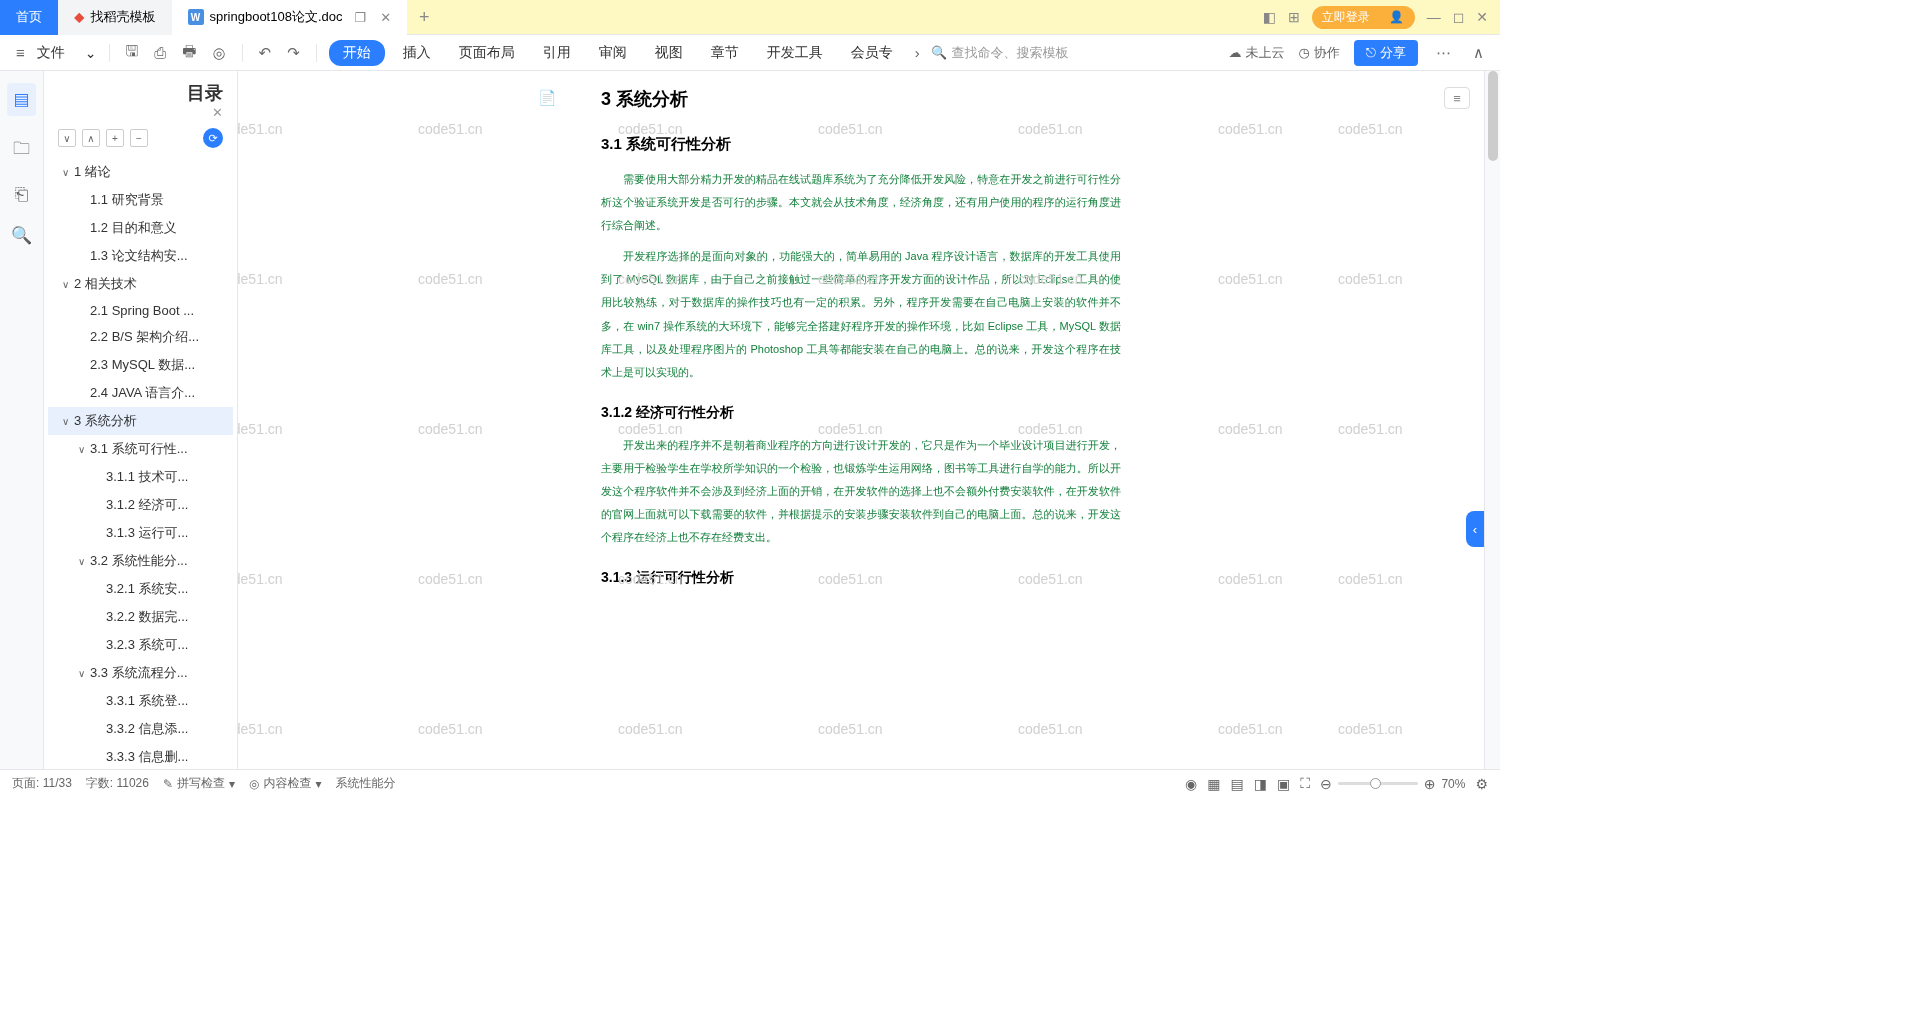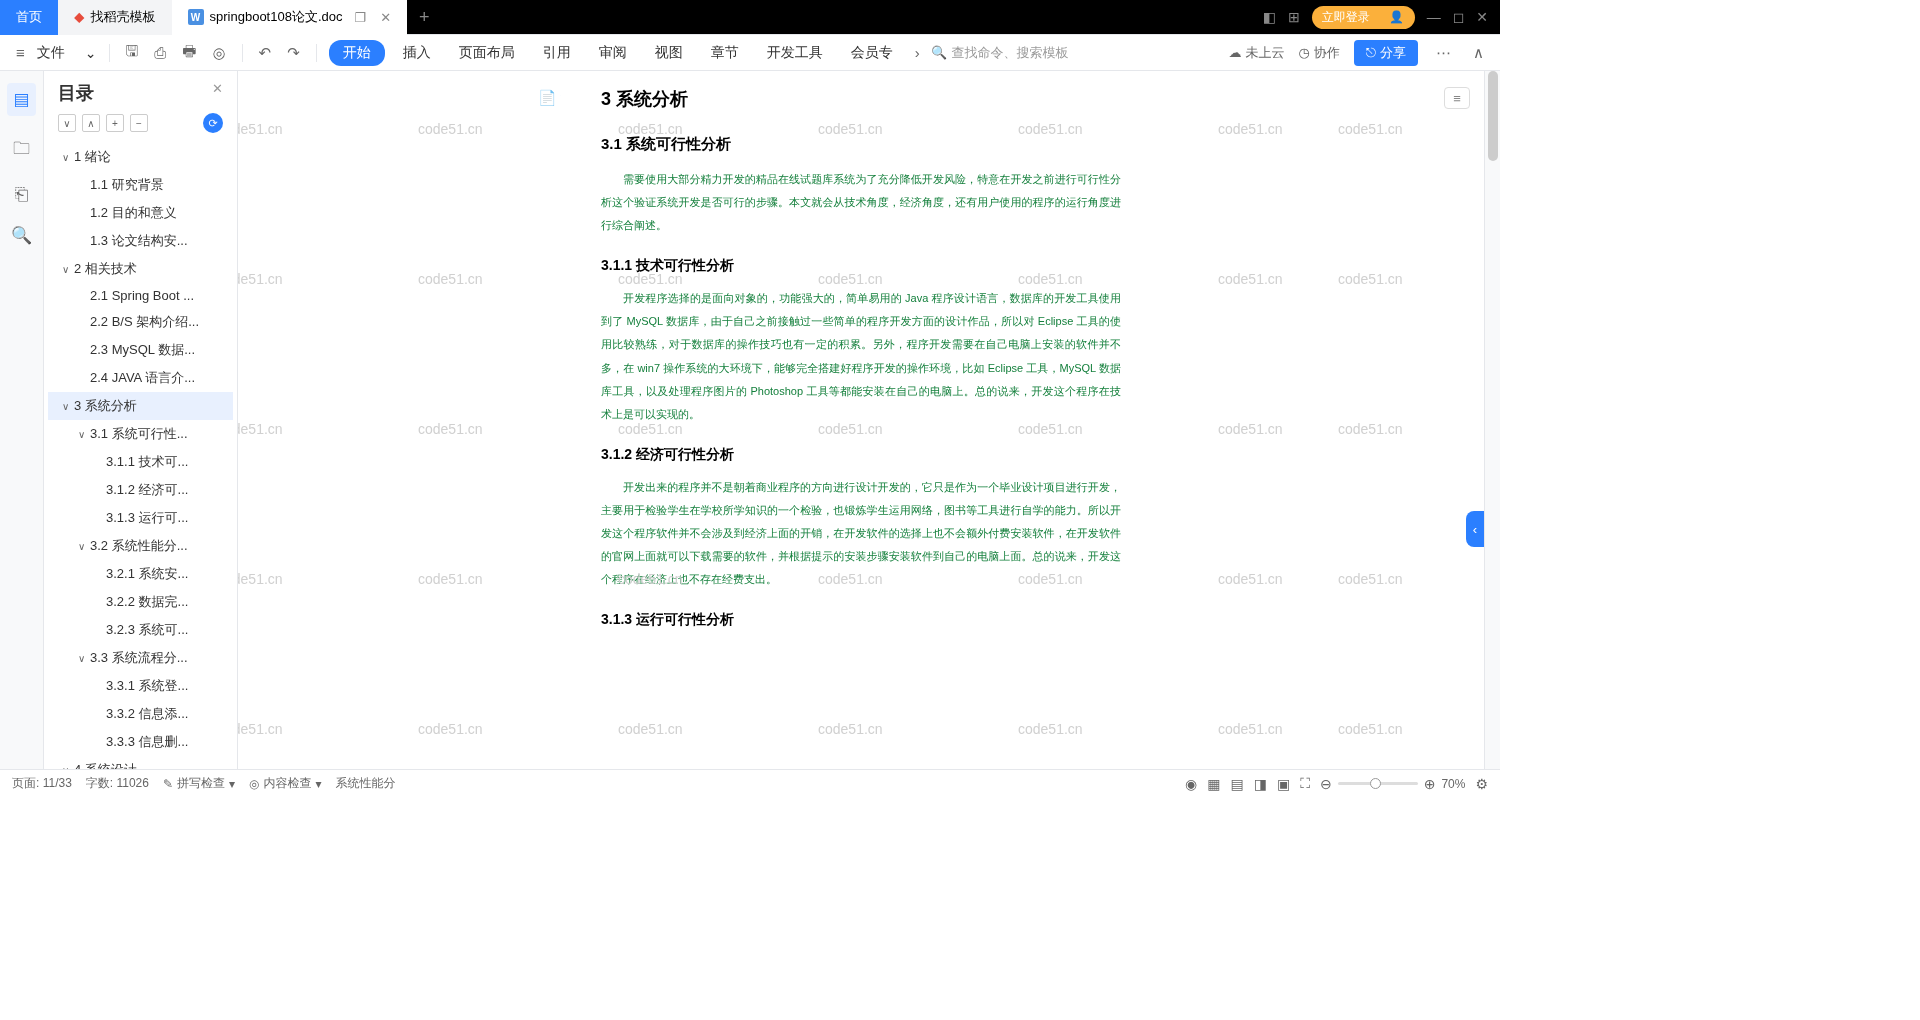--- a/index.html
+++ b/index.html
@@ -1,18 +1,18 @@
 <!DOCTYPE html>
 <html><head>
 <meta charset="utf-8">
 <style>
 * { margin: 0; padding: 0; box-sizing: border-box; font-family: "Microsoft YaHei", sans-serif; }
 body { width: 1500px; height: 797px; background: #fff; overflow: hidden; position: relative; font-size: 13px; }
 
-.title-bar { height: 35px; background: #000000; display: flex; align-items: center; border-bottom: 1px solid #e5e7eb; }
+.title-bar { height: 35px; background: #fef9c3; display: flex; align-items: center; border-bottom: 1px solid #e5e7eb; }
 .tab { height: 35px; padding: 0 16px; display: flex; align-items: center; gap: 6px; font-size: 13px; cursor: pointer; }
 .tab.home { background: #2b7fff; color: #fff; }
 .tab.template { background: #f3f4f6; color: #000; }
 .tab.template .flame { color: #e74c3c; font-size: 15px; }
 .tab.active { background: #fff; color: #000; }
 .tab .doc-icon { width: 16px; height: 16px; background: #4a90e2; color: #fff; font-size: 10px; display: flex; align-items: center; justify-content: center; border-radius: 2px; font-weight: bold; }
 .tab .close { margin-left: 8px; color: #888; }
 .tab .ext { color: #888; margin-left: 6px; }
 .tab-add { padding: 0 12px; color: #888; font-size: 18px; }
 .title-right { margin-left: auto; display: flex; align-items: center; gap: 12px; padding-right: 12px; }
@@ -29,21 +29,21 @@
 .rb-right { margin-left: auto; display: flex; align-items: center; gap: 14px; }
 .rb-cloud { color: #666; font-size: 13px; display: flex; align-items: center; gap: 4px; cursor: pointer; }
 .rb-share { background: #2b7fff; color: #fff; padding: 4px 12px; border-radius: 4px; font-size: 13px; cursor: pointer; display: flex; align-items: center; gap: 4px; }
 
 .main { display: flex; height: 698px; }
 .left-rail { width: 44px; background: #f8f9fa; border-right: 1px solid #e5e7eb; display: flex; flex-direction: column; align-items: center; padding-top: 12px; gap: 20px; }
 .rail-icon { color: #666; cursor: pointer; font-size: 17px; }
 .rail-icon.active { color: #2b7fff; background: #e8f0fe; padding: 6px; border-radius: 4px; }
 
 .outline { width: 194px; border-right: 1px solid #e5e7eb; display: flex; flex-direction: column; overflow: hidden; }
-.outline-header { padding: 10px 14px 8px; display: flex; align-items: flex-start; justify-content: space-between; }
+.outline-header { padding: 10px 14px 8px; display: flex; align-items: flex-end; justify-content: space-between; flex-direction: column; }
 .outline-title { font-size: 18px; font-weight: bold; color: #333; }
 .outline-close { color: #999; cursor: pointer; }
 .outline-tools { padding: 0 14px 10px; display: flex; align-items: center; gap: 6px; }
 .ot-btn { width: 18px; height: 18px; border: 1px solid #ccc; border-radius: 2px; display: flex; align-items: center; justify-content: center; font-size: 10px; color: #666; cursor: pointer; }
 .ot-cloud { margin-left: auto; width: 20px; height: 20px; background: #2b7fff; border-radius: 50%; display: flex; align-items: center; justify-content: center; color: #fff; font-size: 11px; cursor: pointer; }
 .outline-tree { flex: 1; overflow-y: auto; padding: 0 4px; }
 .tree-item { display: flex; align-items: center; padding: 5px 6px; font-size: 13px; color: #333; cursor: pointer; white-space: nowrap; overflow: hidden; text-overflow: ellipsis; }
 .tree-item.selected { background: #e8f0fe; }
 .tree-item .chev { width: 12px; font-size: 10px; color: #666; flex-shrink: 0; }
 .tree-item .lbl { overflow: hidden; text-overflow: ellipsis; }
@@ -295,21 +295,20 @@
         <span class="wm-text" style="left: 780px; top: 650px;">code51.cn</span>
         <span class="wm-text" style="left: 980px; top: 650px;">code51.cn</span>
         <span class="wm-text" style="left: 1100px; top: 650px;">code51.cn</span>
       </div>
     <span class="doc-toolbar-icon">📄 ▾</span>
     <span class="doc-collapse-icon">≡</span>
     <div class="doc-page" style="position:relative;z-index:2;">
       <div class="h1">3  系统分析</div>
       <div class="h2">3.1 系统可行性分析</div>
       <div class="para">需要使用大部分精力开发的精品在线试题库系统为了充分降低开发风险，特意在开发之前进行可行性分析这个验证系统开发是否可行的步骤。本文就会从技术角度，经济角度，还有用户使用的程序的运行角度进行综合阐述。</div>
-      <div class="h3">3.1.1 技术可行性分析</div>
       <div class="para">开发程序选择的是面向对象的，功能强大的，简单易用的 Java 程序设计语言，数据库的开发工具使用到了 MySQL 数据库，由于自己之前接触过一些简单的程序开发方面的设计作品，所以对 Eclipse 工具的使用比较熟练，对于数据库的操作技巧也有一定的积累。另外，程序开发需要在自己电脑上安装的软件并不多，在 win7 操作系统的大环境下，能够完全搭建好程序开发的操作环境，比如 Eclipse 工具，MySQL 数据库工具，以及处理程序图片的 Photoshop 工具等都能安装在自己的电脑上。总的说来，开发这个程序在技术上是可以实现的。</div>
       <div class="h3">3.1.2 经济可行性分析</div>
       <div class="para">开发出来的程序并不是朝着商业程序的方向进行设计开发的，它只是作为一个毕业设计项目进行开发，主要用于检验学生在学校所学知识的一个检验，也锻炼学生运用网络，图书等工具进行自学的能力。所以开发这个程序软件并不会涉及到经济上面的开销，在开发软件的选择上也不会额外付费安装软件，在开发软件的官网上面就可以下载需要的软件，并根据提示的安装步骤安装软件到自己的电脑上面。总的说来，开发这个程序在经济上也不存在经费支出。</div>
       <div class="h3">3.1.3 运行可行性分析</div>
     </div>
     <div class="right-edge">‹</div>
   </div>
 
   <div class="right-scroll">
     <div class="scroll-thumb"></div>

